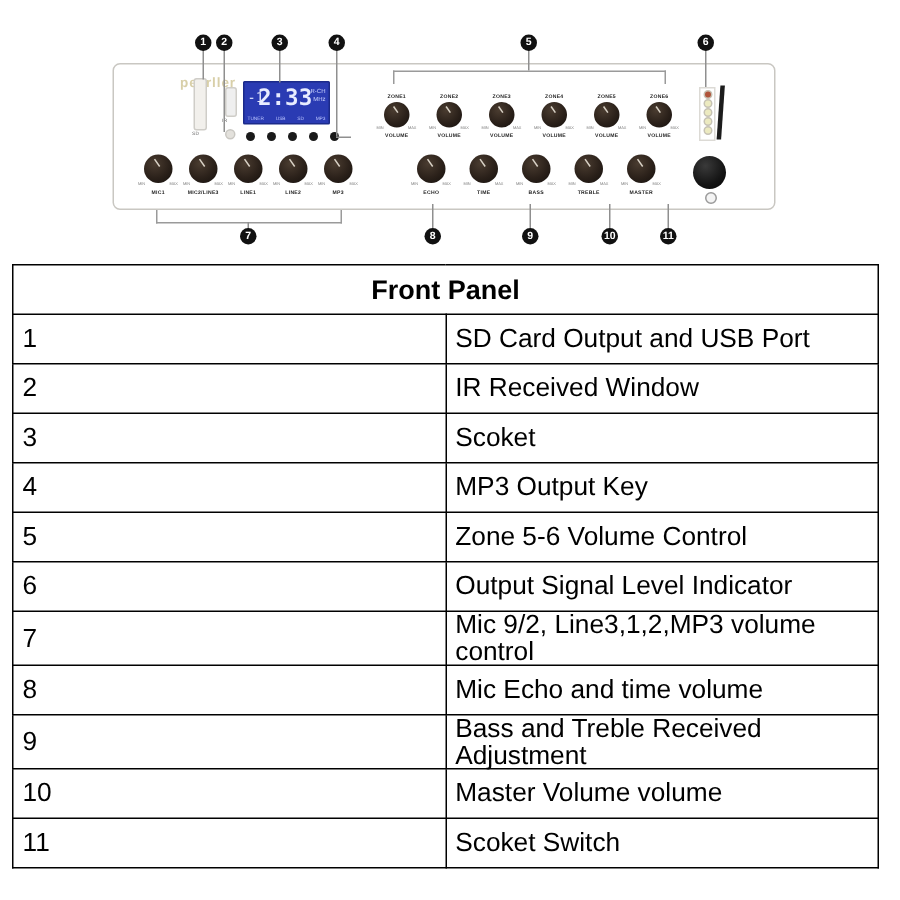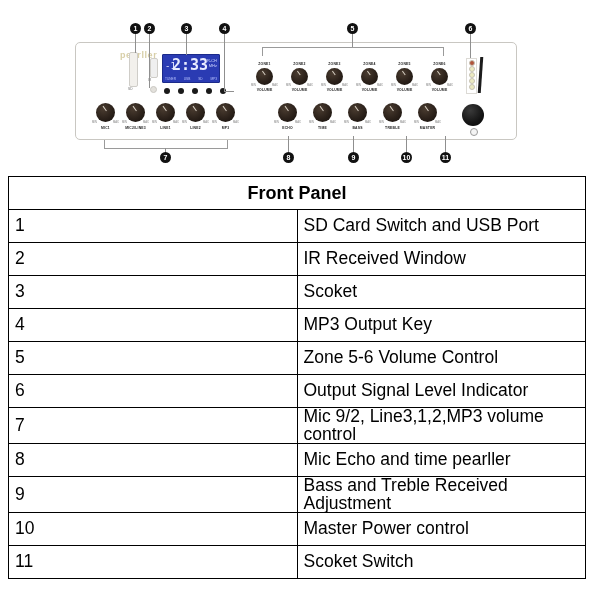--- a/index.html
+++ b/index.html
@@ -457,21 +457,21 @@
 
 <table id="panel-table">
   <thead>
     <tr>
       <th class="table-title" colspan="2">Front Panel</th>
     </tr>
   </thead>
   <tbody>
     <tr>
       <td class="idx">1</td>
-      <td>SD Card Switch and USB Port</td>
+      <td>SD Card Output and USB Port</td>
     </tr>
     <tr>
       <td class="idx">2</td>
       <td>IR Received Window</td>
     </tr>
     <tr>
       <td class="idx">3</td>
       <td>Scoket</td>
     </tr>
     <tr>
@@ -485,28 +485,28 @@
     <tr>
       <td class="idx">6</td>
       <td>Output Signal Level Indicator</td>
     </tr>
     <tr>
       <td class="idx">7</td>
       <td>Mic 9/2, Line3,1,2,MP3 volume control</td>
     </tr>
     <tr>
       <td class="idx">8</td>
-      <td>Mic Echo and time pearller</td>
+      <td>Mic Echo and time volume</td>
     </tr>
     <tr>
       <td class="idx">9</td>
       <td>Bass and Treble Received Adjustment</td>
     </tr>
     <tr>
       <td class="idx">10</td>
-      <td>Master Power control</td>
+      <td>Master Volume volume</td>
     </tr>
     <tr>
       <td class="idx">11</td>
       <td>Scoket Switch</td>
     </tr>
   </tbody>
 </table>
 
 </body></html>

